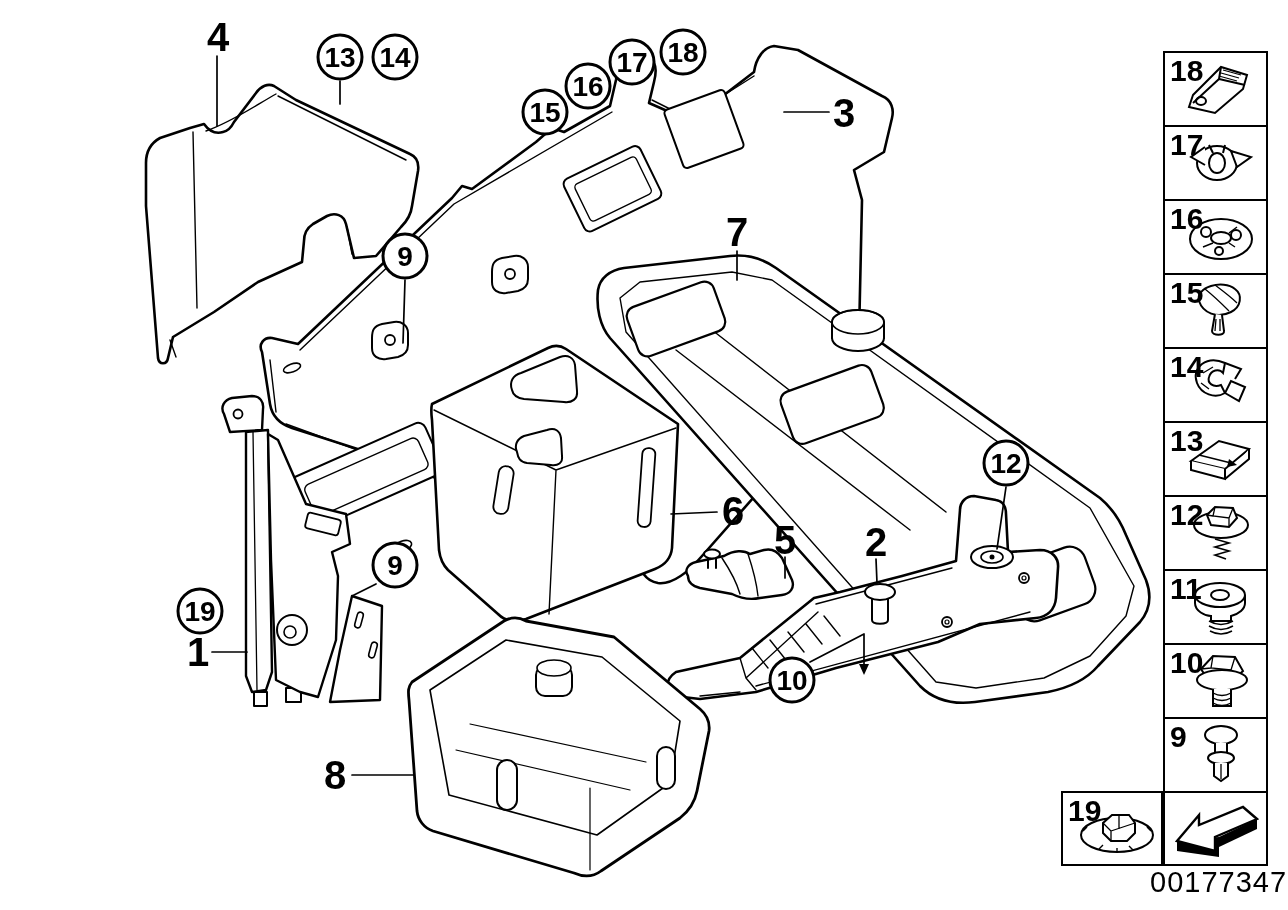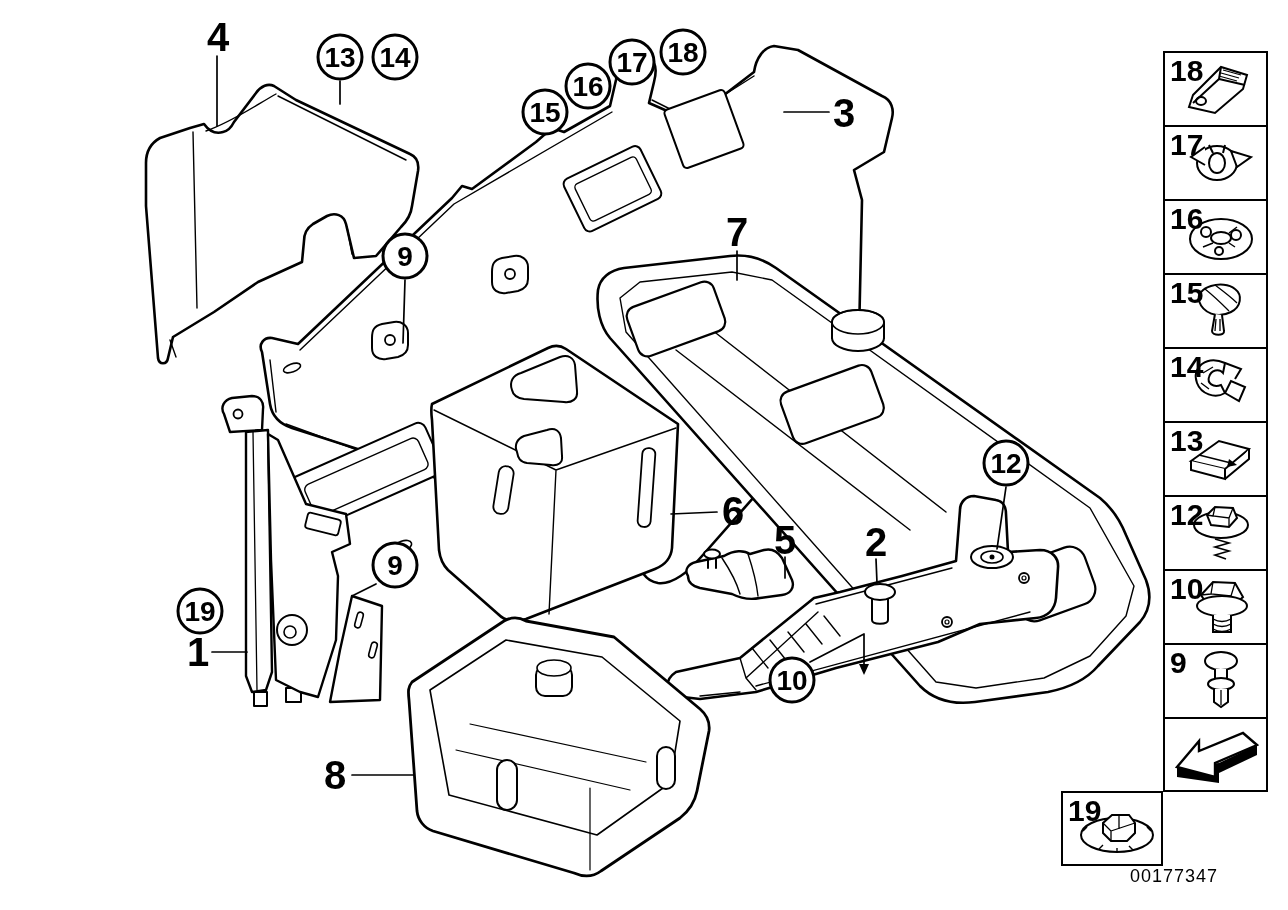--- a/index.html
+++ b/index.html
@@ -13,22 +13,22 @@
            z-index:5;background:transparent;}
   
   .legend{position:absolute;left:1163px;top:51px;width:101px;border:2px solid #000;background:#fff;z-index:6;}
   .legend-cell{position:relative;height:72px;border-bottom:2px solid #000;background:#fff;}
   .legend-cell:last-child{height:71px;border-bottom:none;}
   .legend-num{position:absolute;left:5px;top:1px;font-weight:bold;font-size:30px;z-index:2;}
   .legend-icon{position:absolute;left:14px;top:4px;z-index:1;}
   .legend-cell.arrow-cell .legend-icon{left:4px;top:6px;}
   .extra-box{position:absolute;left:1061px;top:791px;width:98px;height:71px;border:2px solid #000;
              background:#fff;z-index:6;}
-  .image-id{position:absolute;left:1114px;top:866px;width:120px;text-align:center;
-            font-size:18px;letter-spacing:1px;z-index:6;}
+  .image-id{position:absolute;left:1150px;top:866px;width:120px;text-align:center;
+            font-size:29px;letter-spacing:1px;z-index:6;}
 </style>
 </head>
 <body>
 
 <div class="stage">
 
   <svg width="1288" height="910" viewBox="0 0 1288 910">
     <g stroke="#000" fill="none" stroke-linejoin="round" stroke-linecap="round">
 
       <g>
@@ -278,20 +278,31 @@
       <span class="legend-icon">
         <svg width="80" height="62" viewBox="0 0 80 62" stroke="#000" fill="none" stroke-width="2">
           <ellipse fill="#fff" cx="42" cy="24" rx="27" ry="13"></ellipse>
           <path fill="#fff" d="M28,14 L36,6 L54,7 L58,17 L50,26 L32,24 Z"></path>
           <path stroke-width="1.3" d="M36,6 L34,15 L50,17 L54,7 M34,15 L28,14 M50,17 L50,26"></path>
           <path stroke-width="1.6" d="M36,38 L50,42 L36,46 L50,50 L36,54 L47,58"></path>
         </svg>
       </span>
     </div>
 
+    <div class="legend-cell">
+      <span class="legend-num">11</span>
+      <span class="legend-icon">
+        <svg width="80" height="62" viewBox="0 0 80 62" stroke="#000" fill="none" stroke-width="2">
+          <path fill="#fff" d="M16,20 L16,28 C16,36 26,41 32,41 L32,46 L52,46 L52,41 C60,39 66,34 66,28 L66,20"></path>
+          <ellipse fill="#fff" cx="41" cy="20" rx="25" ry="12"></ellipse>
+          <ellipse fill="#fff" cx="41" cy="20" rx="9" ry="5"></ellipse>
+          <path stroke-width="1.5" d="M30,46 q12,7 24,0 M30,51 q12,7 24,0 M31,56 q11,6 22,0"></path>
+        </svg>
+      </span>
+    </div>
 
     <div class="legend-cell">
       <span class="legend-num">10</span>
       <span class="legend-icon">
         <svg width="80" height="62" viewBox="0 0 80 62" stroke="#000" fill="none" stroke-width="2">
           <path fill="#fff" d="M22,20 L34,7 L56,8 L64,22 L52,33 L30,32 Z"></path>
           <path stroke-width="1.3" d="M34,7 L32,19 L52,21 L56,8 M32,19 L22,20 M52,21 L52,33"></path>
           <ellipse fill="#fff" cx="43" cy="31" rx="25" ry="10"></ellipse>
           <path fill="#fff" d="M34,40 L34,57 L52,57 L52,40"></path>
           <path stroke-width="1.4" d="M34,44 q9,5 18,0 M34,49 q9,5 18,0 M34,54 q9,5 18,0"></path>

